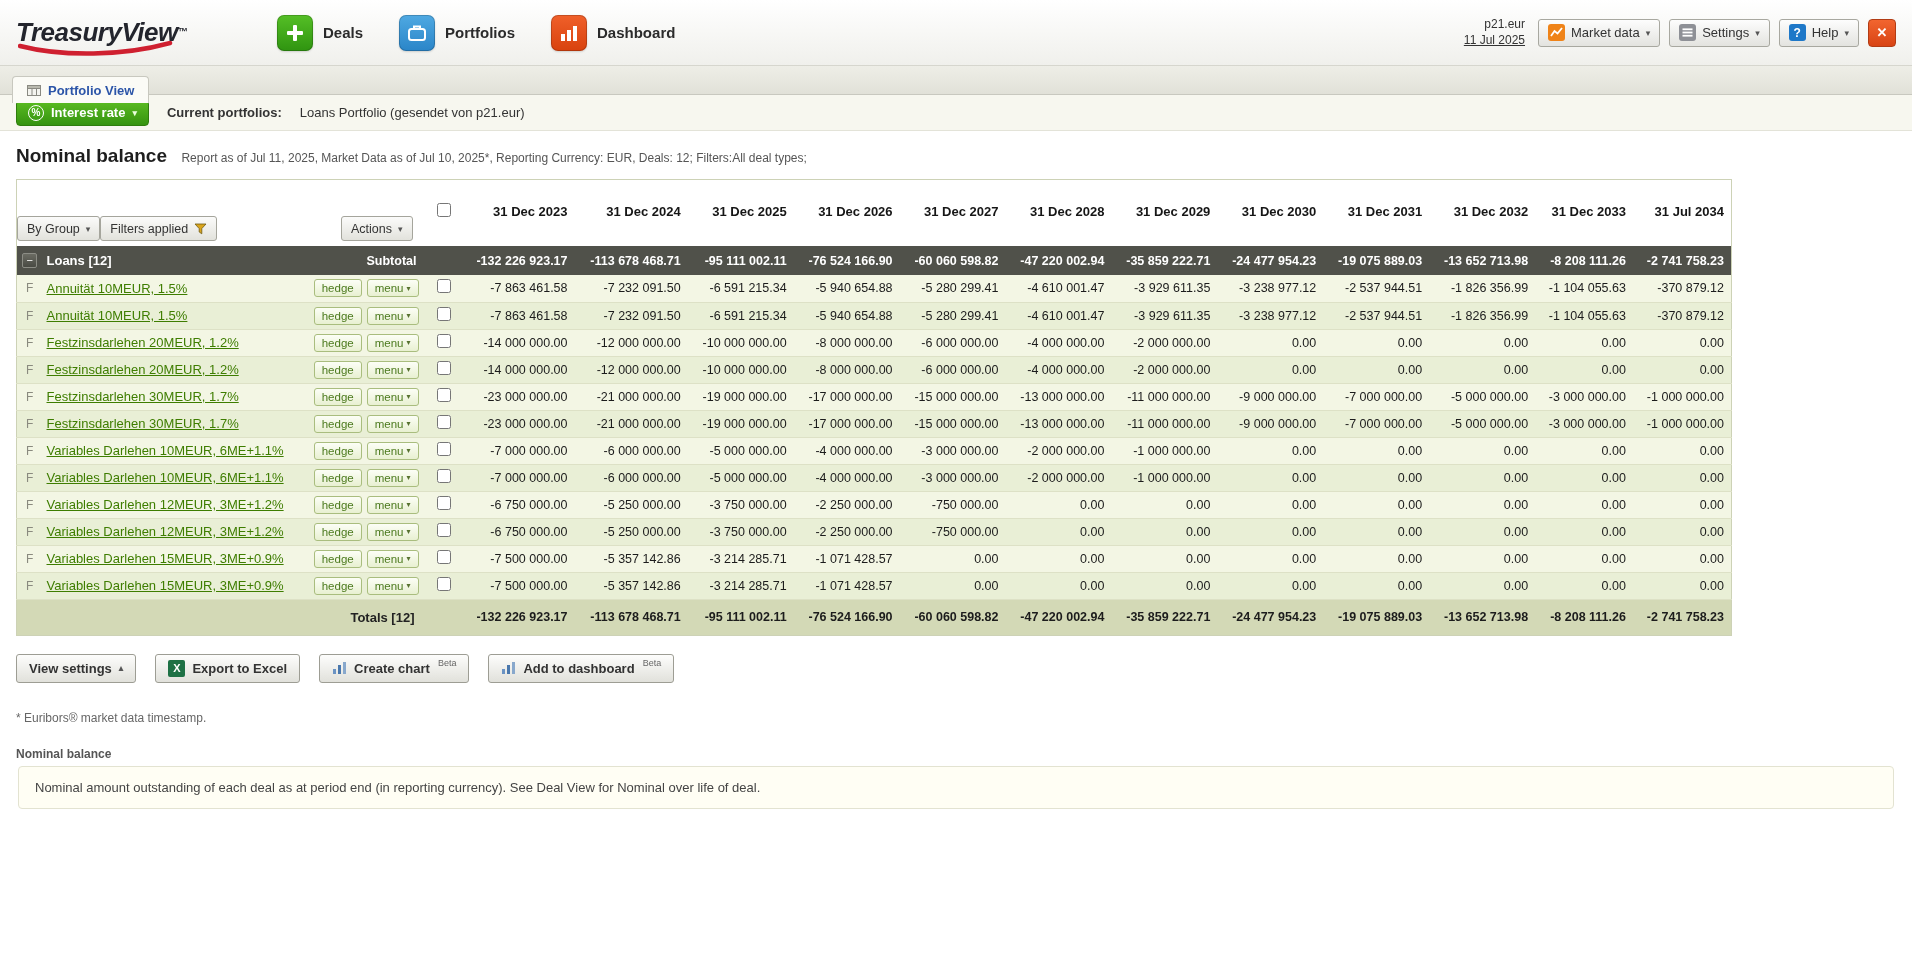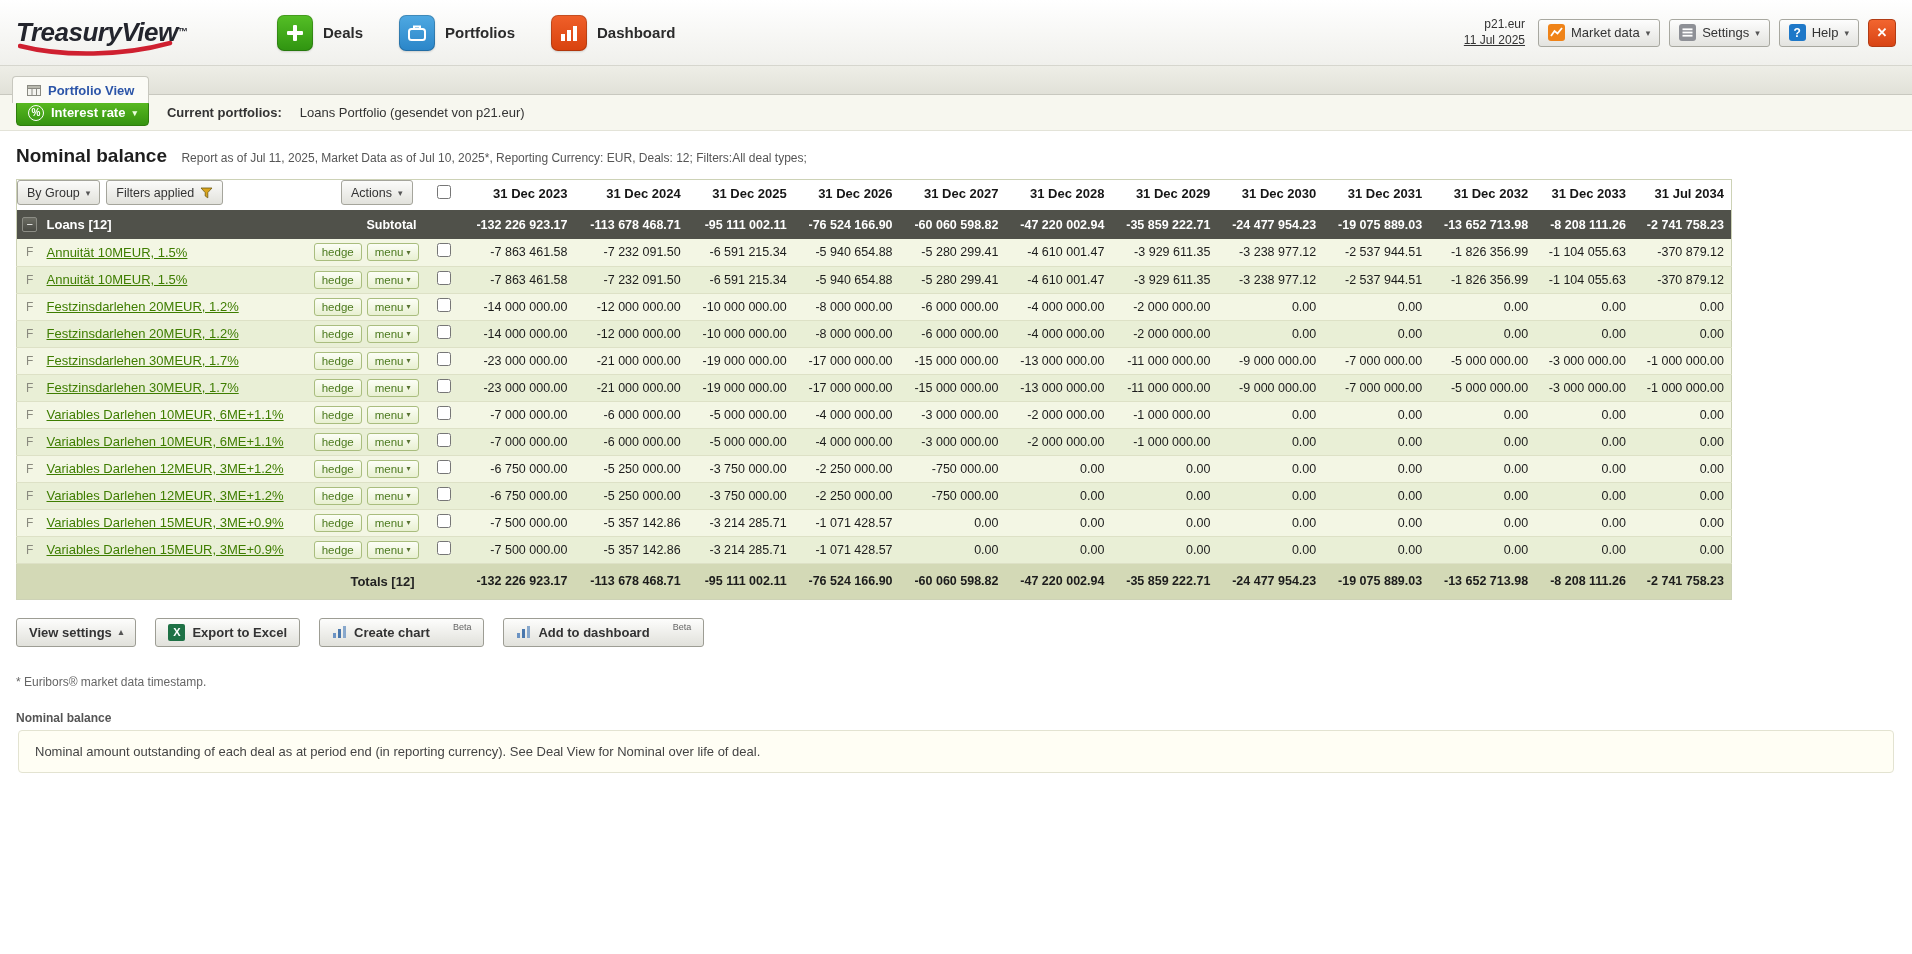--- a/index.html
+++ b/index.html
@@ -55,21 +55,21 @@
   
   .report-header { padding:14px 16px 4px; }
   .report-title { display:inline; font-size:19px; font-weight:bold; color:#1e1e1e; margin:0; }
   .report-sub { font-size:12px; color:#555; margin-left:10px; }
   
   .table-area { margin:8px 16px 0; }
   table.nominal { border-collapse:collapse; width:1716px; border:1px solid #cdd2b6; }
   th, td { white-space:nowrap; }
   .head-row th { font-size:13px; font-weight:bold; color:#161616; text-align:right; padding:5px 7px 8px 0; background:#fff; border:none; }
   .controls-th { text-align:left !important; padding:0 0 5px 0 !important; }
-  .controls { display:flex; align-items:flex-end; gap:6px; padding-right:14px; }
+  .controls { display:flex; align-items:flex-end; padding-right:14px;margin-top:36px; }
   .ctl-btn { display:inline-flex; align-items:center; gap:6px; height:25px; padding:0 9px; font-size:12.5px; color:#333;
     background:linear-gradient(#fbfbfa,#e2e2dc); border:1px solid #a5a59c; border-radius:3px; cursor:pointer; font-family:inherit; }
   .flex-spacer { flex:1; }
   .check-col { width:34px; text-align:center !important; padding:5px 0 8px !important; }
   input[type="checkbox"] { width:14px; height:14px; margin:0; cursor:pointer; }
   .f-cell { width:26px; text-align:center; color:#8a8a7f; font-size:12px; }
   .name-cell { width:384px; padding:0 8px 0 4px; }
   .name-wrap { display:flex; align-items:center; gap:5px; }
   .deal-link { color:#3e7d00; font-size:13px; text-decoration:underline; cursor:pointer; }
   .mini-btn { display:inline-flex; align-items:center; gap:3px; font-size:11.5px; color:#4c7a1e;
@@ -92,21 +92,21 @@
   td.group-val { color:#fff; font-weight:bold; }
   .totals-row { background:#d3d9b6; border-top:1px solid #a9b187; height:36px; }
   .totals-label-cell { text-align:right; font-weight:bold; font-size:13px; color:#222; padding-right:12px; }
   td.total-val { font-weight:bold; }
   
   .bottom-actions { display:flex; gap:19px; margin:18px 16px 0; }
   .big-btn { display:inline-flex; align-items:center; gap:7px; height:29px; padding:0 12px; font-size:13px; font-weight:bold;
     color:#333; background:linear-gradient(#fdfdfc,#e1e1db); border:1px solid #9d9d94; border-radius:3px; cursor:pointer; font-family:inherit; }
   .excel-icon { width:17px; height:17px; background:#1e7145; color:#fff; font-size:11px; font-weight:bold; border-radius:2px;
     display:flex; align-items:center; justify-content:center; }
-  .beta { font-size:9px; color:#666; font-weight:normal; margin-left:16px; position:relative; top:-5px; }
+  .beta { font-size:9px; color:#666; font-weight:normal; margin-left:1px; position:relative; top:-5px; }
   .footnote { margin:28px 16px 0; font-size:12px; color:#666; }
   .info-title { margin:22px 16px 5px; font-size:12px; font-weight:bold; color:#555; }
   .info-box { margin:0 18px; background:#fffef4; border:1px solid #e3e3d1; border-radius:4px; padding:13px 16px;
     font-size:13px; color:#444; }
 </style>
 </head>
 <body>
 
 <header class="topbar">
   <div class="logo">

